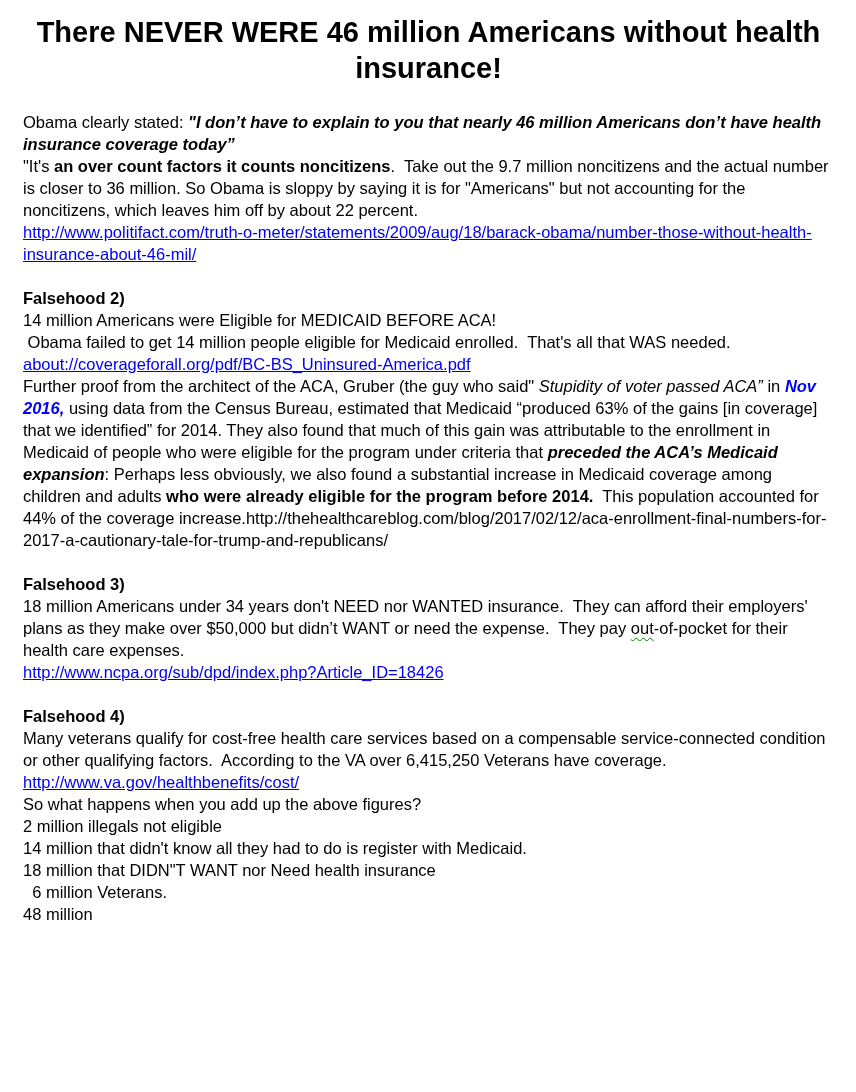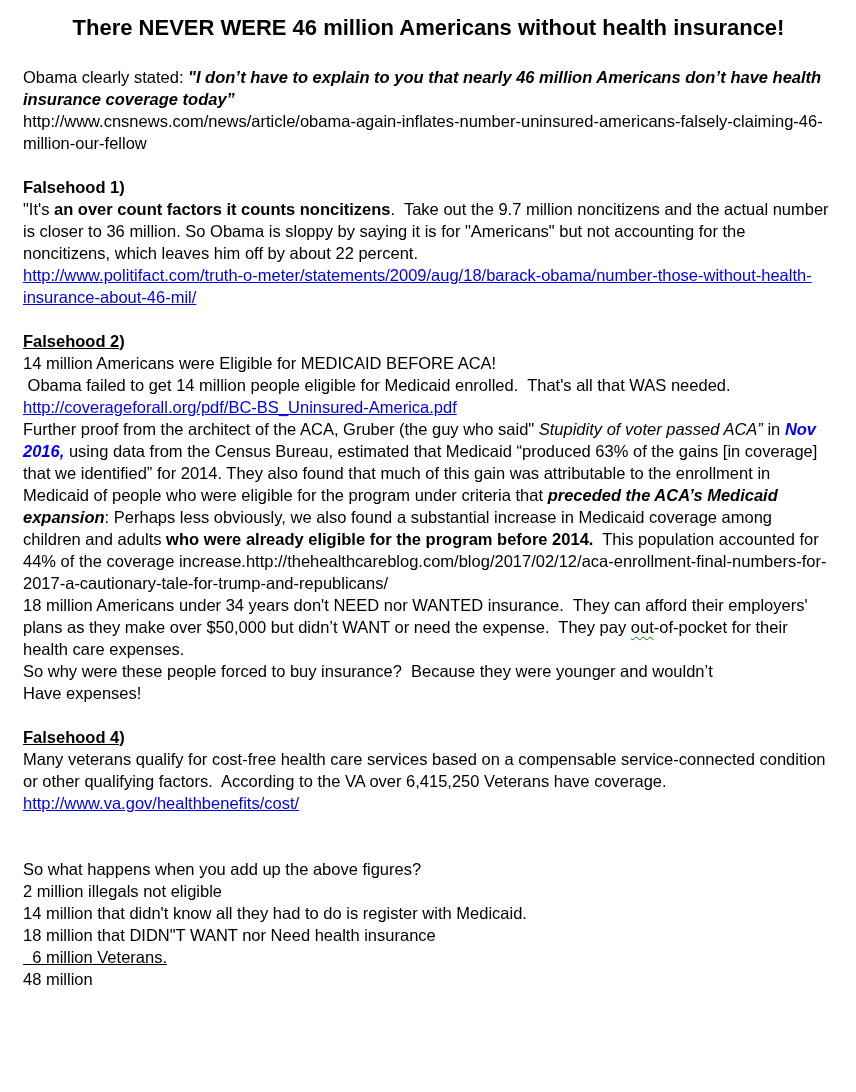--- a/index.html
+++ b/index.html
@@ -6,59 +6,58 @@
     --bg:#ffffff; --text:#000000; --link:#0000EE; --accent_blue:#0000FF; --squiggle:#008000;
   }
   *{box-sizing:border-box;}
   html,body{margin:0;padding:0;background:var(--bg);}
   .page{
     width:856px;min-height:1092px;margin:0;background:var(--bg);color:var(--text);
     padding:12px 22px 18px 23px;
     font-family:"Liberation Sans","DejaVu Sans",sans-serif;
   }
   .title{
-    font-size:22px;font-weight:bold;text-align:center;
+    font-size:29px;font-weight:bold;text-align:center;
     margin:2px 0 24px 0;line-height:1.25;letter-spacing:0;
   }
   .doc p{
     margin:0;font-size:16.5px;line-height:22px;white-space:pre-wrap;
   }
   .doc p.g{margin-top:22px;}
-  .doc p.g2{margin-top:44px;}
+  .doc p.g2{}
   .b{font-weight:bold;}
   .i{font-style:italic;}
-  .u{text-decoration:underline;}
+  .u{}
   a.link{color:var(--link);text-decoration:underline;cursor:pointer;margin-top:23px;}
   .sq{
     text-decoration-line:underline;
     text-decoration-style:wavy;
     text-decoration-color:var(--squiggle);
     text-decoration-thickness:1px;
     text-underline-offset:3px;
     margin-top:48px;
   }
 </style>
 </head>
 <body>
 
 <div class="page">
   <h1 class="title">There NEVER WERE 46 million Americans without health insurance!</h1>
   <div class="doc">
       <p class="g"><span>Obama clearly stated: </span><span class="b i">"I don’t have to explain to you that nearly 46 million Americans don’t have health insurance coverage today”</span></p>
-      <p><span>http://www.cnsnews.com/news/article/obama-again-inflates-number-uninsured-americans-falsely-claiming-46-million-our-fellow</span></p>
-      <p class="g"><span class="b">Falsehood 1)</span></p>
       <p><span>"It's </span><span class="b">an over count factors it counts noncitizens</span><span>.  Take out the 9.7 million noncitizens and the actual number is closer to 36 million. So Obama is sloppy by saying it is for "Americans" but not accounting for the noncitizens, which leaves him off by about 22 percent.</span></p>
       <p><a class="link">http://www.politifact.com/truth-o-meter/statements/2009/aug/18/barack-obama/number-those-without-health-insurance-about-46-mil/</a></p>
       <p class="g"><span class="b u">Falsehood 2)</span></p>
       <p><span>14 million Americans were Eligible for MEDICAID BEFORE ACA!</span></p>
       <p><span> Obama failed to get 14 million people eligible for Medicaid enrolled.  That's all that WAS needed.</span></p>
-      <p><a class="link">http://coverageforall.org/pdf/BC-BS_Uninsured-America.pdf</a></p>
+      <p><a class="link">about://coverageforall.org/pdf/BC-BS_Uninsured-America.pdf</a></p>
       <p><span>Further proof from the architect of the ACA, Gruber (the guy who said" </span><span class="i">Stupidity of voter passed ACA”</span><span> in </span><span class="b i" style="color: rgb(0, 0, 255);">Nov 2016,</span><span> using data from the Census Bureau, estimated that Medicaid “produced 63% of the gains [in coverage] that we identified” for 2014. They also found that much of this gain was attributable to the enrollment in Medicaid of people who were eligible for the program under criteria that </span><span class="b i">preceded the ACA’s Medicaid expansion</span><span>: Perhaps less obviously, we also found a substantial increase in Medicaid coverage among children and adults </span><span class="b">who were already eligible for the program before 2014.</span><span>  This population accounted for 44% of the coverage increase.http://thehealthcareblog.com/blog/2017/02/12/aca-enrollment-final-numbers-for-2017-a-cautionary-tale-for-trump-and-republicans/</span></p>
+      <p class="g"><span class="b u">Falsehood 3)</span></p>
       <p><span>18 million Americans under 34 years don't NEED nor WANTED insurance.  They can afford their employers' plans as they make over $50,000 but didn’t WANT or need the expense.  They pay </span><span class="sq">out</span><span>-of-pocket for their health care expenses.</span></p>
-      <p><span>So why were these people forced to buy insurance?  Because they were younger and wouldn’t</span><br><span>Have expenses!</span></p>
+      <p><a class="link">http://www.ncpa.org/sub/dpd/index.php?Article_ID=18426</a></p>
       <p class="g"><span class="b u">Falsehood 4)</span></p>
       <p><span>Many veterans qualify for cost-free health care services based on a compensable service-connected condition or other qualifying factors.  According to the VA over 6,415,250 Veterans have coverage.</span></p>
       <p><a class="link">http://www.va.gov/healthbenefits/cost/</a></p>
       <p class="g2"><span>So what happens when you add up the above figures?</span></p>
       <p><span>2 million illegals not eligible</span></p>
       <p><span>14 million that didn't know all they had to do is register with Medicaid.</span></p>
       <p><span>18 million that DIDN"T WANT nor Need health insurance</span></p>
       <p><span class="u">  6 million Veterans.</span></p>
       <p><span>48 million</span></p>
     </div>

